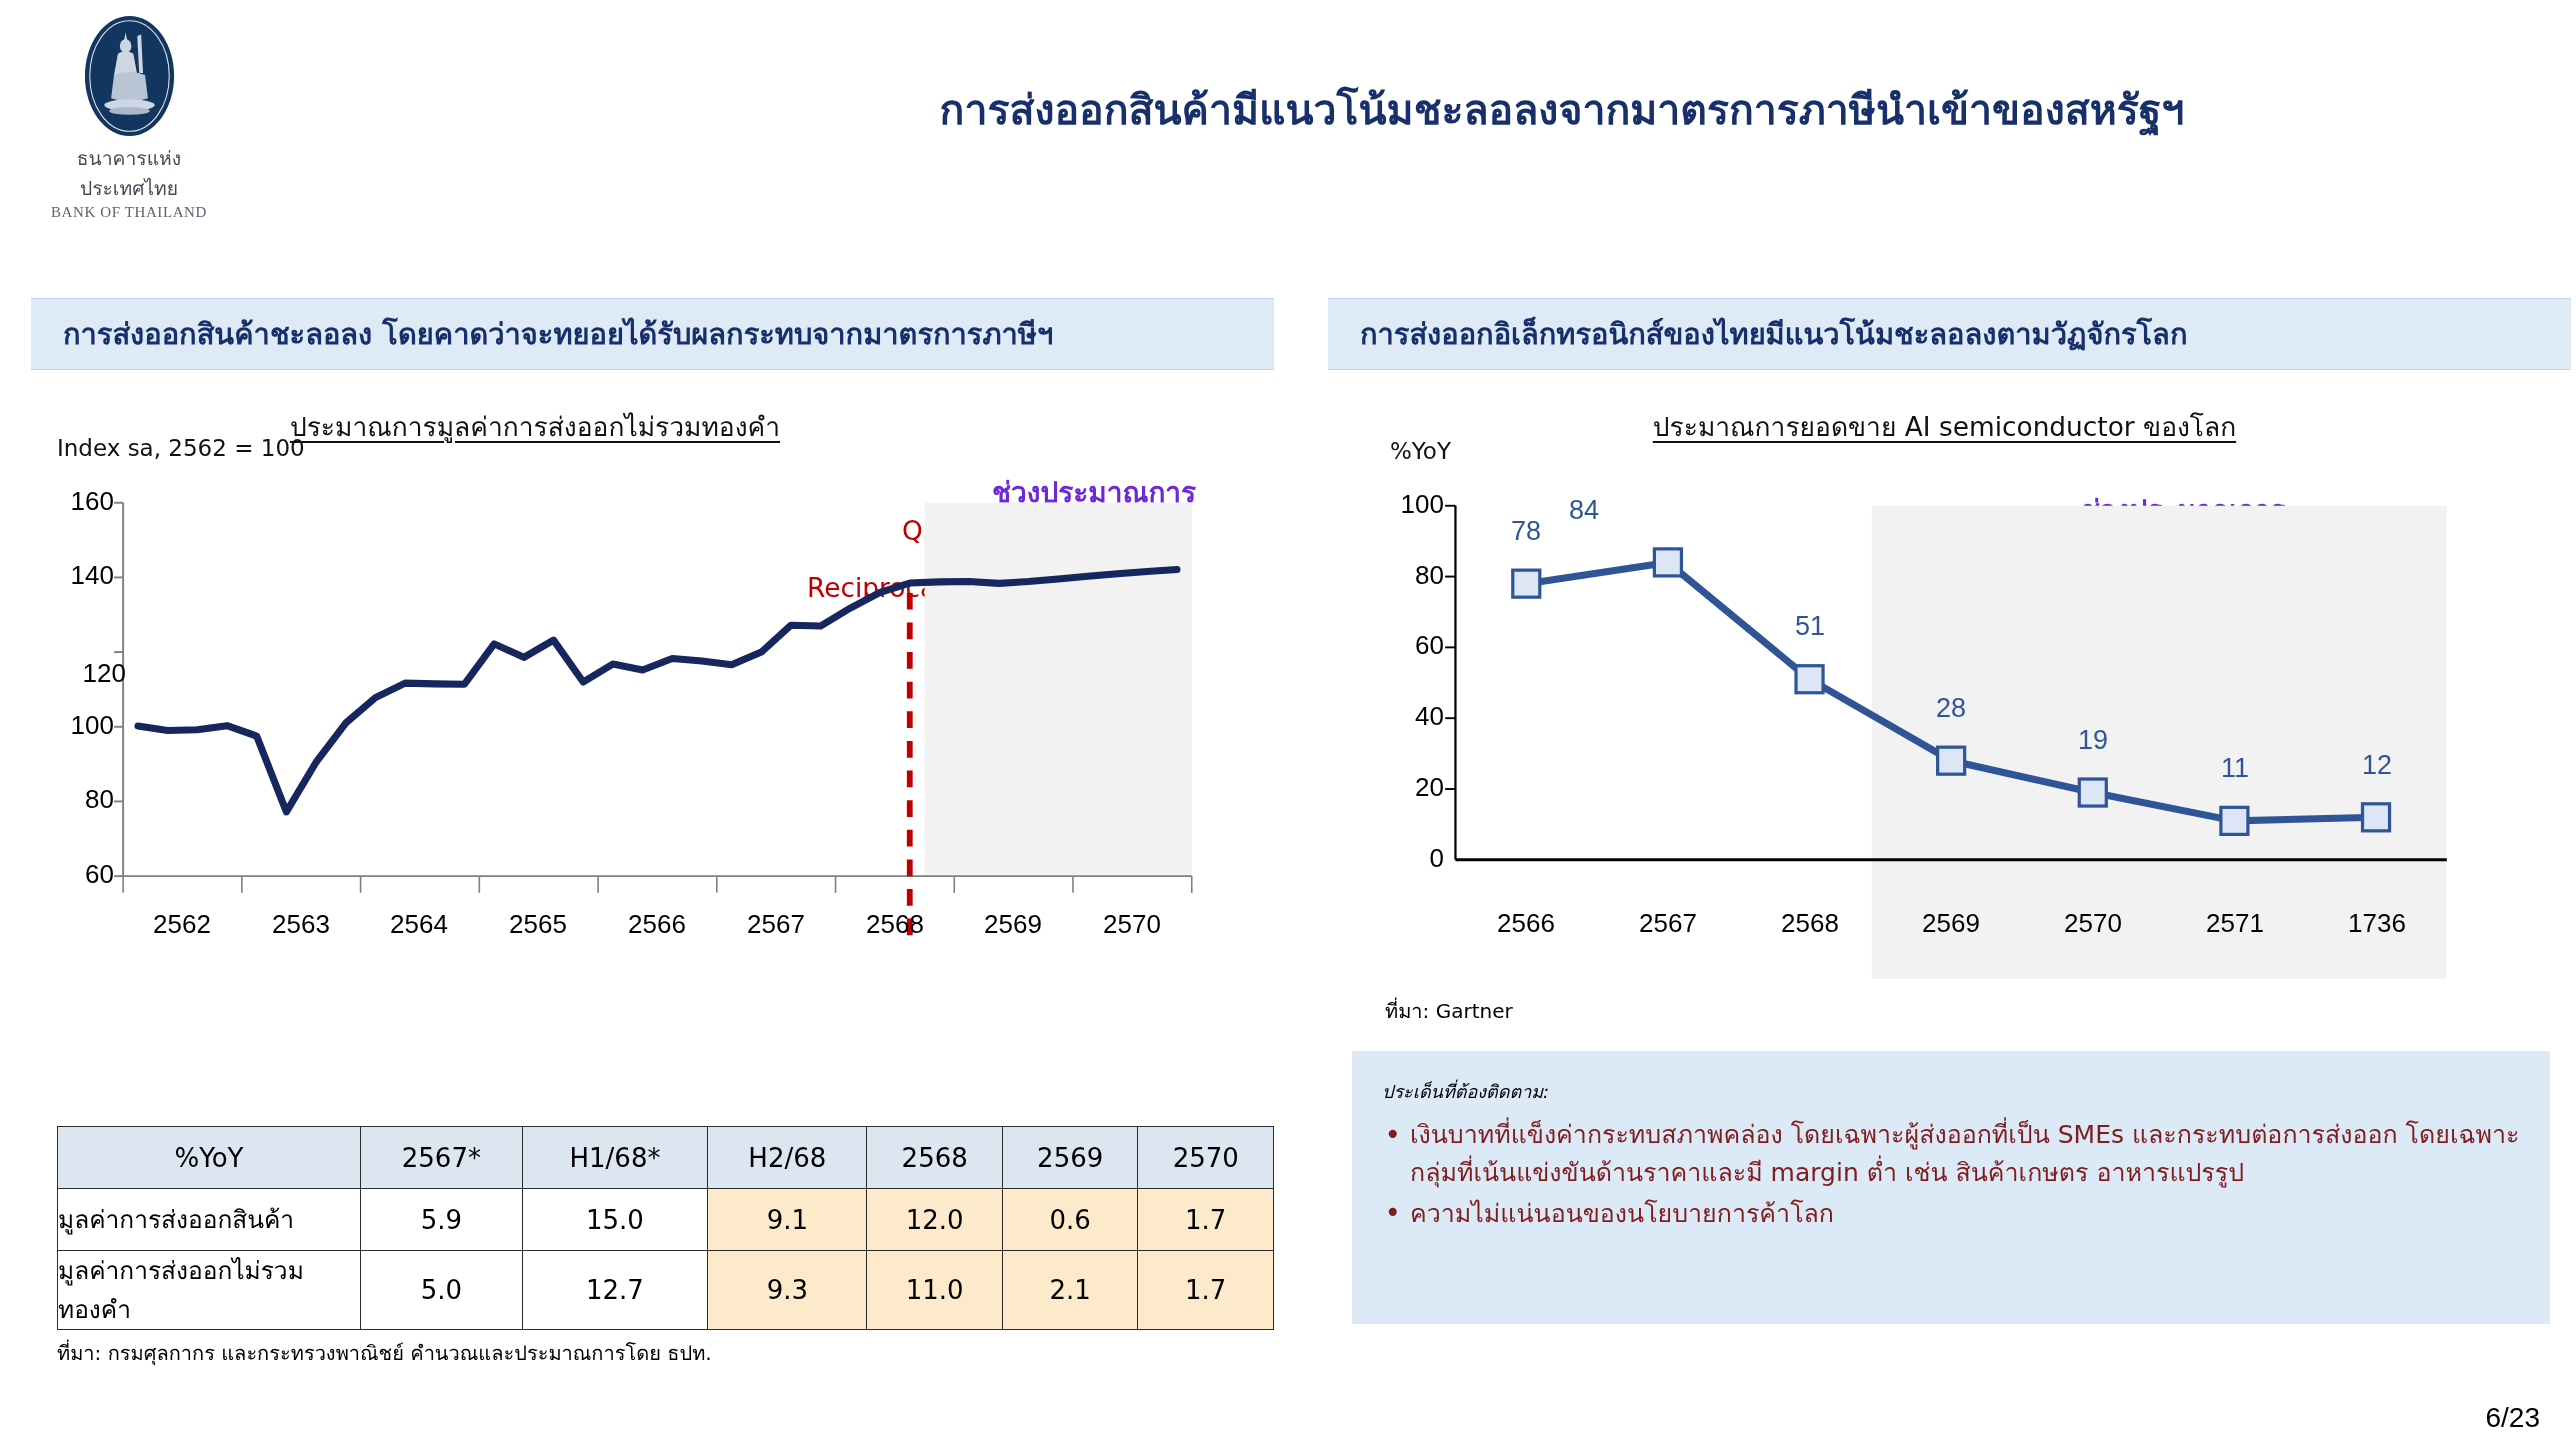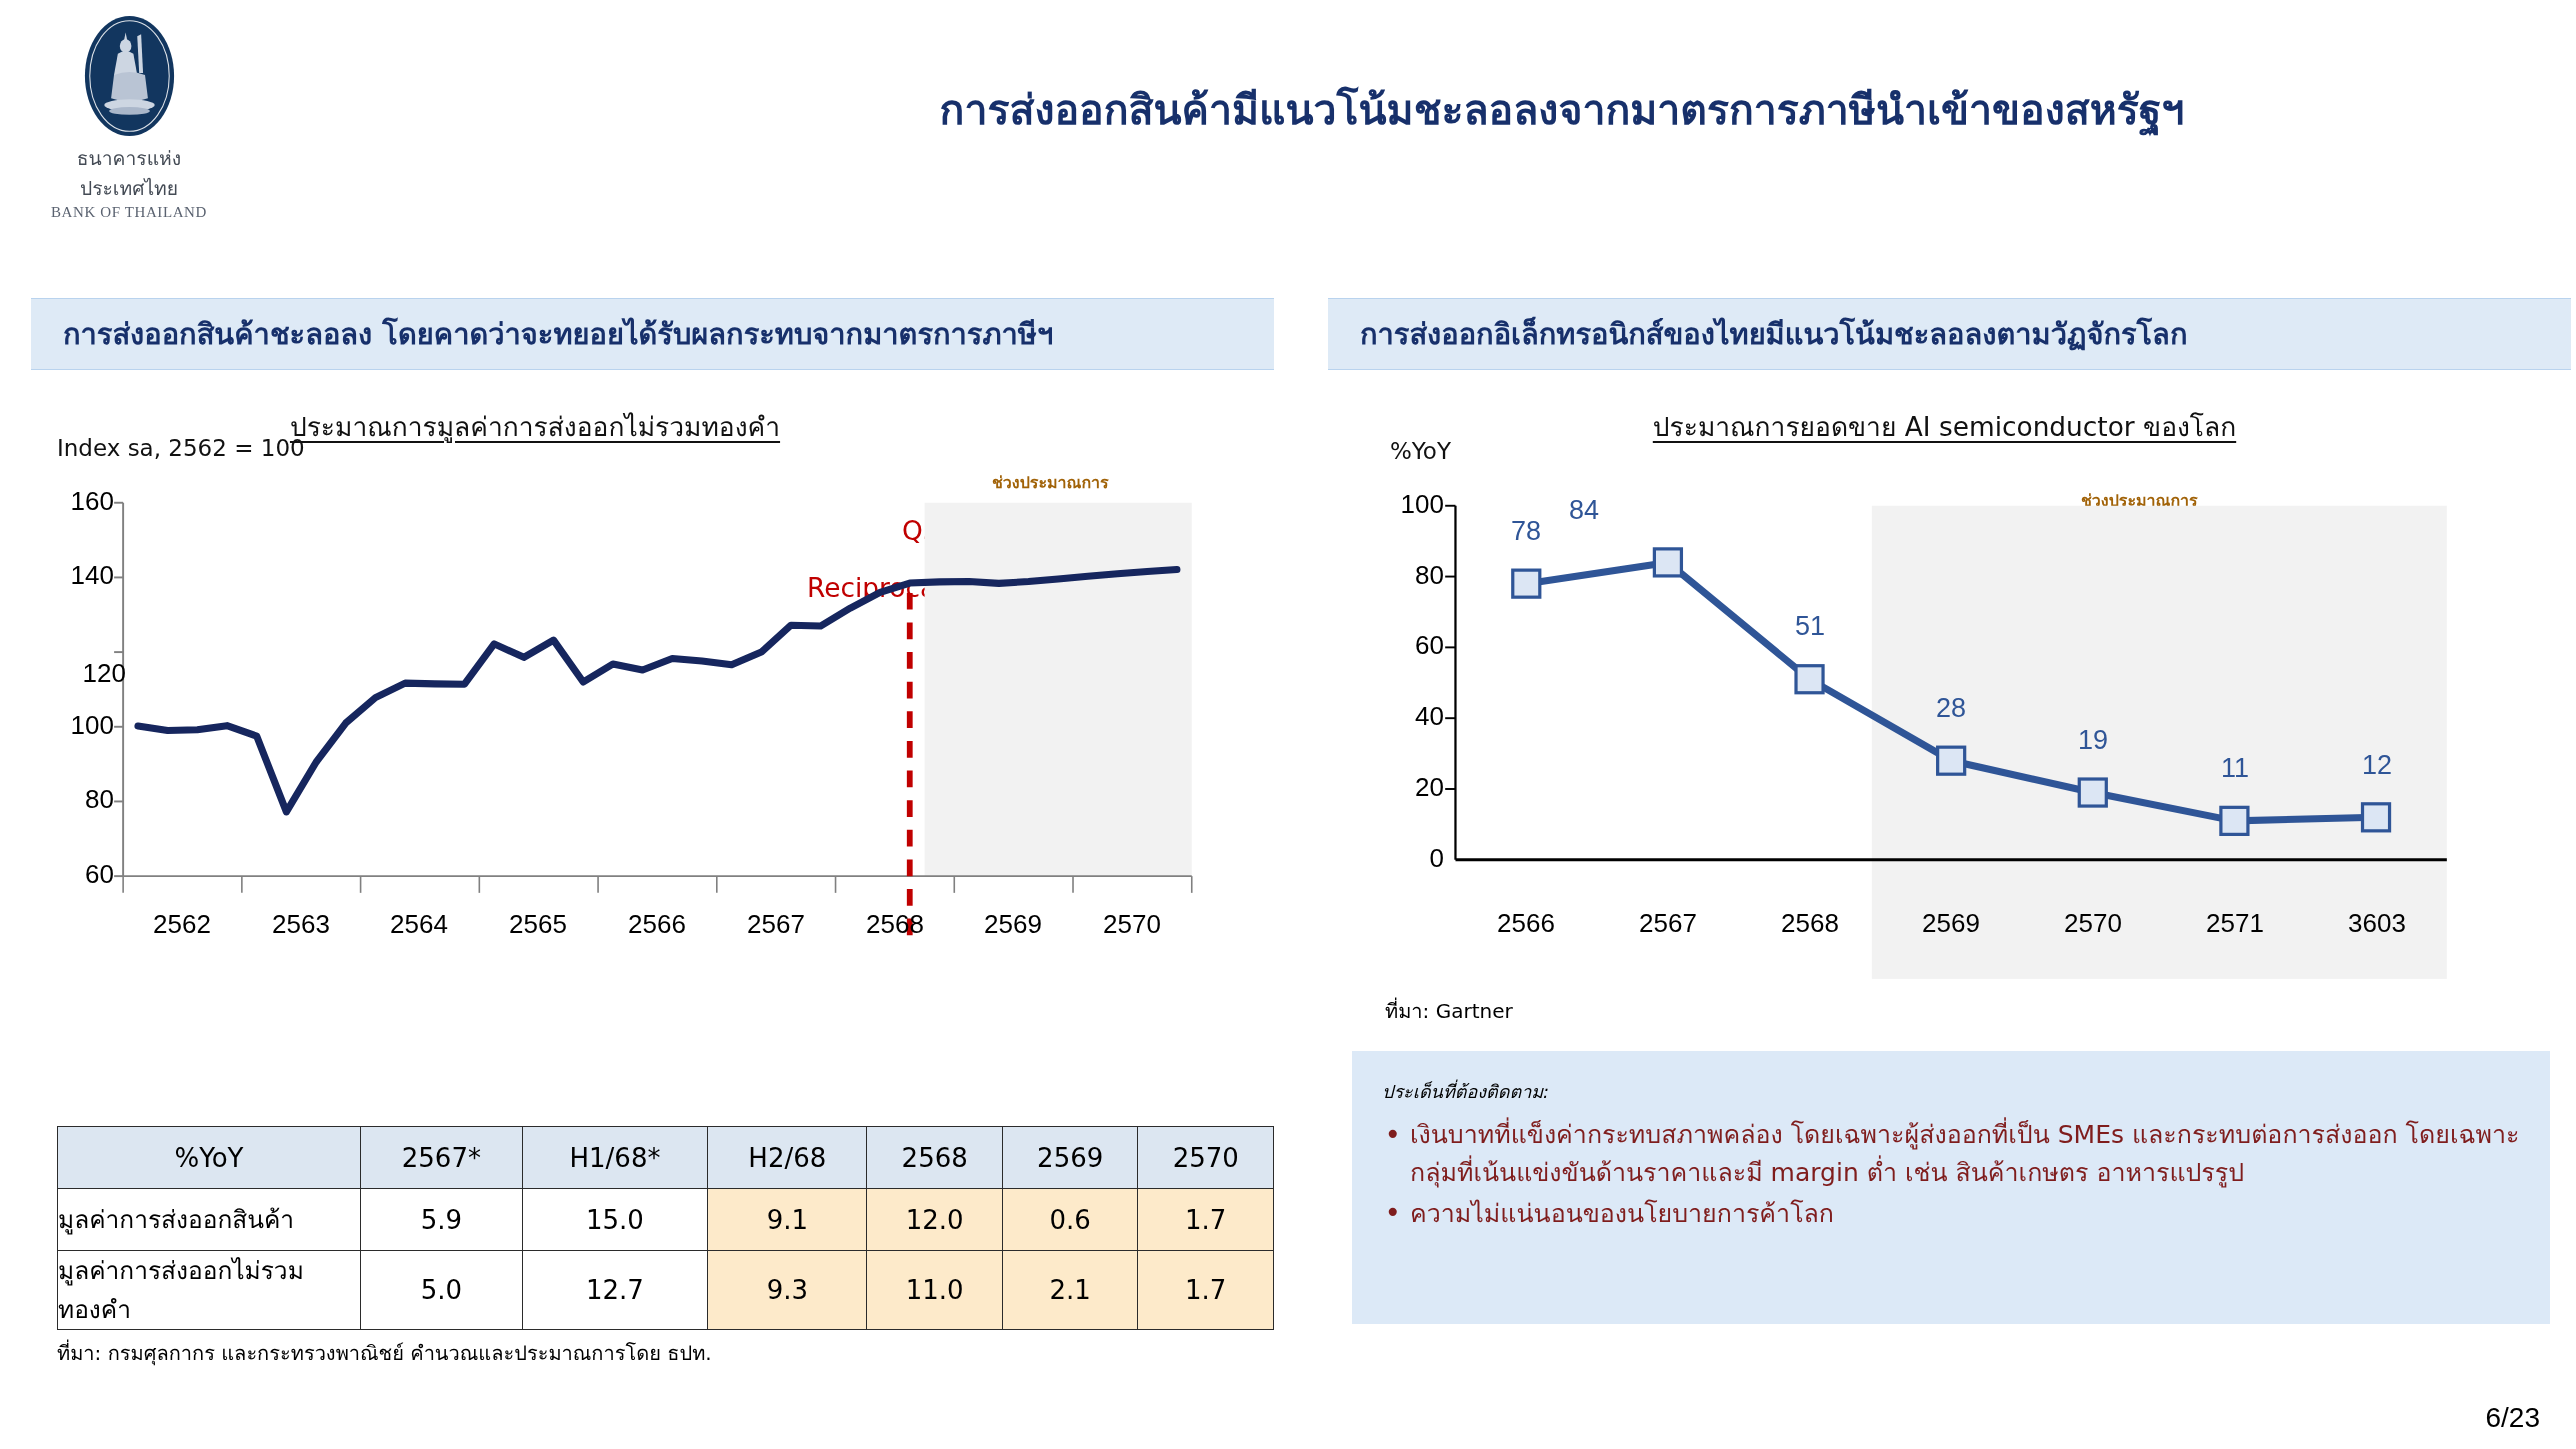--- a/index.html
+++ b/index.html
@@ -43,21 +43,21 @@
     position: absolute; text-align: center;
     font-family: "DejaVu Sans", sans-serif;
     font-size: 26.4px; color: #111; text-decoration: underline;
     text-underline-offset: 4.5px;
   }
   .axis-unit {
     position: absolute; font-size: 23px; color: #111;
     font-family: "DejaVu Sans", sans-serif;
   }
   .forecast-label {
-    position: absolute; font-size: 16px; color: #a16207; font-weight: bold;
+    position: absolute; font-size: 28px; color: #6d28d9; font-weight: bold;
     font-family: "DejaVu Sans", sans-serif; white-space: nowrap;
   }
   .ytick {
     position: absolute; font-size: 26px; color: #000; text-align: right;
     font-family: "Liberation Sans", sans-serif;
   }
   .xtick {
     position: absolute; font-size: 26px; color: #000; text-align: center;
     font-family: "Liberation Sans", sans-serif;
   }
@@ -267,15 +267,15 @@
     <div class="dlabel" style="left:1880px; top:693px; width:142px;">28</div>
     <div class="dlabel" style="left:2022px; top:725px; width:142px;">19</div>
     <div class="dlabel" style="left:2164px; top:753px; width:142px;">11</div>
     <div class="dlabel" style="left:2306px; top:750px; width:142px;">12</div>
     <div class="xtick" style="left:1455px; top:908px; width:142px;">2566</div>
     <div class="xtick" style="left:1597px; top:908px; width:142px;">2567</div>
     <div class="xtick" style="left:1739px; top:908px; width:142px;">2568</div>
     <div class="xtick" style="left:1880px; top:908px; width:142px;">2569</div>
     <div class="xtick" style="left:2022px; top:908px; width:142px;">2570</div>
     <div class="xtick" style="left:2164px; top:908px; width:142px;">2571</div>
-    <div class="xtick" style="left:2306px; top:908px; width:142px;">3603</div>
+    <div class="xtick" style="left:2306px; top:908px; width:142px;">1736</div>
   </div>
 
 
 </body></html>

